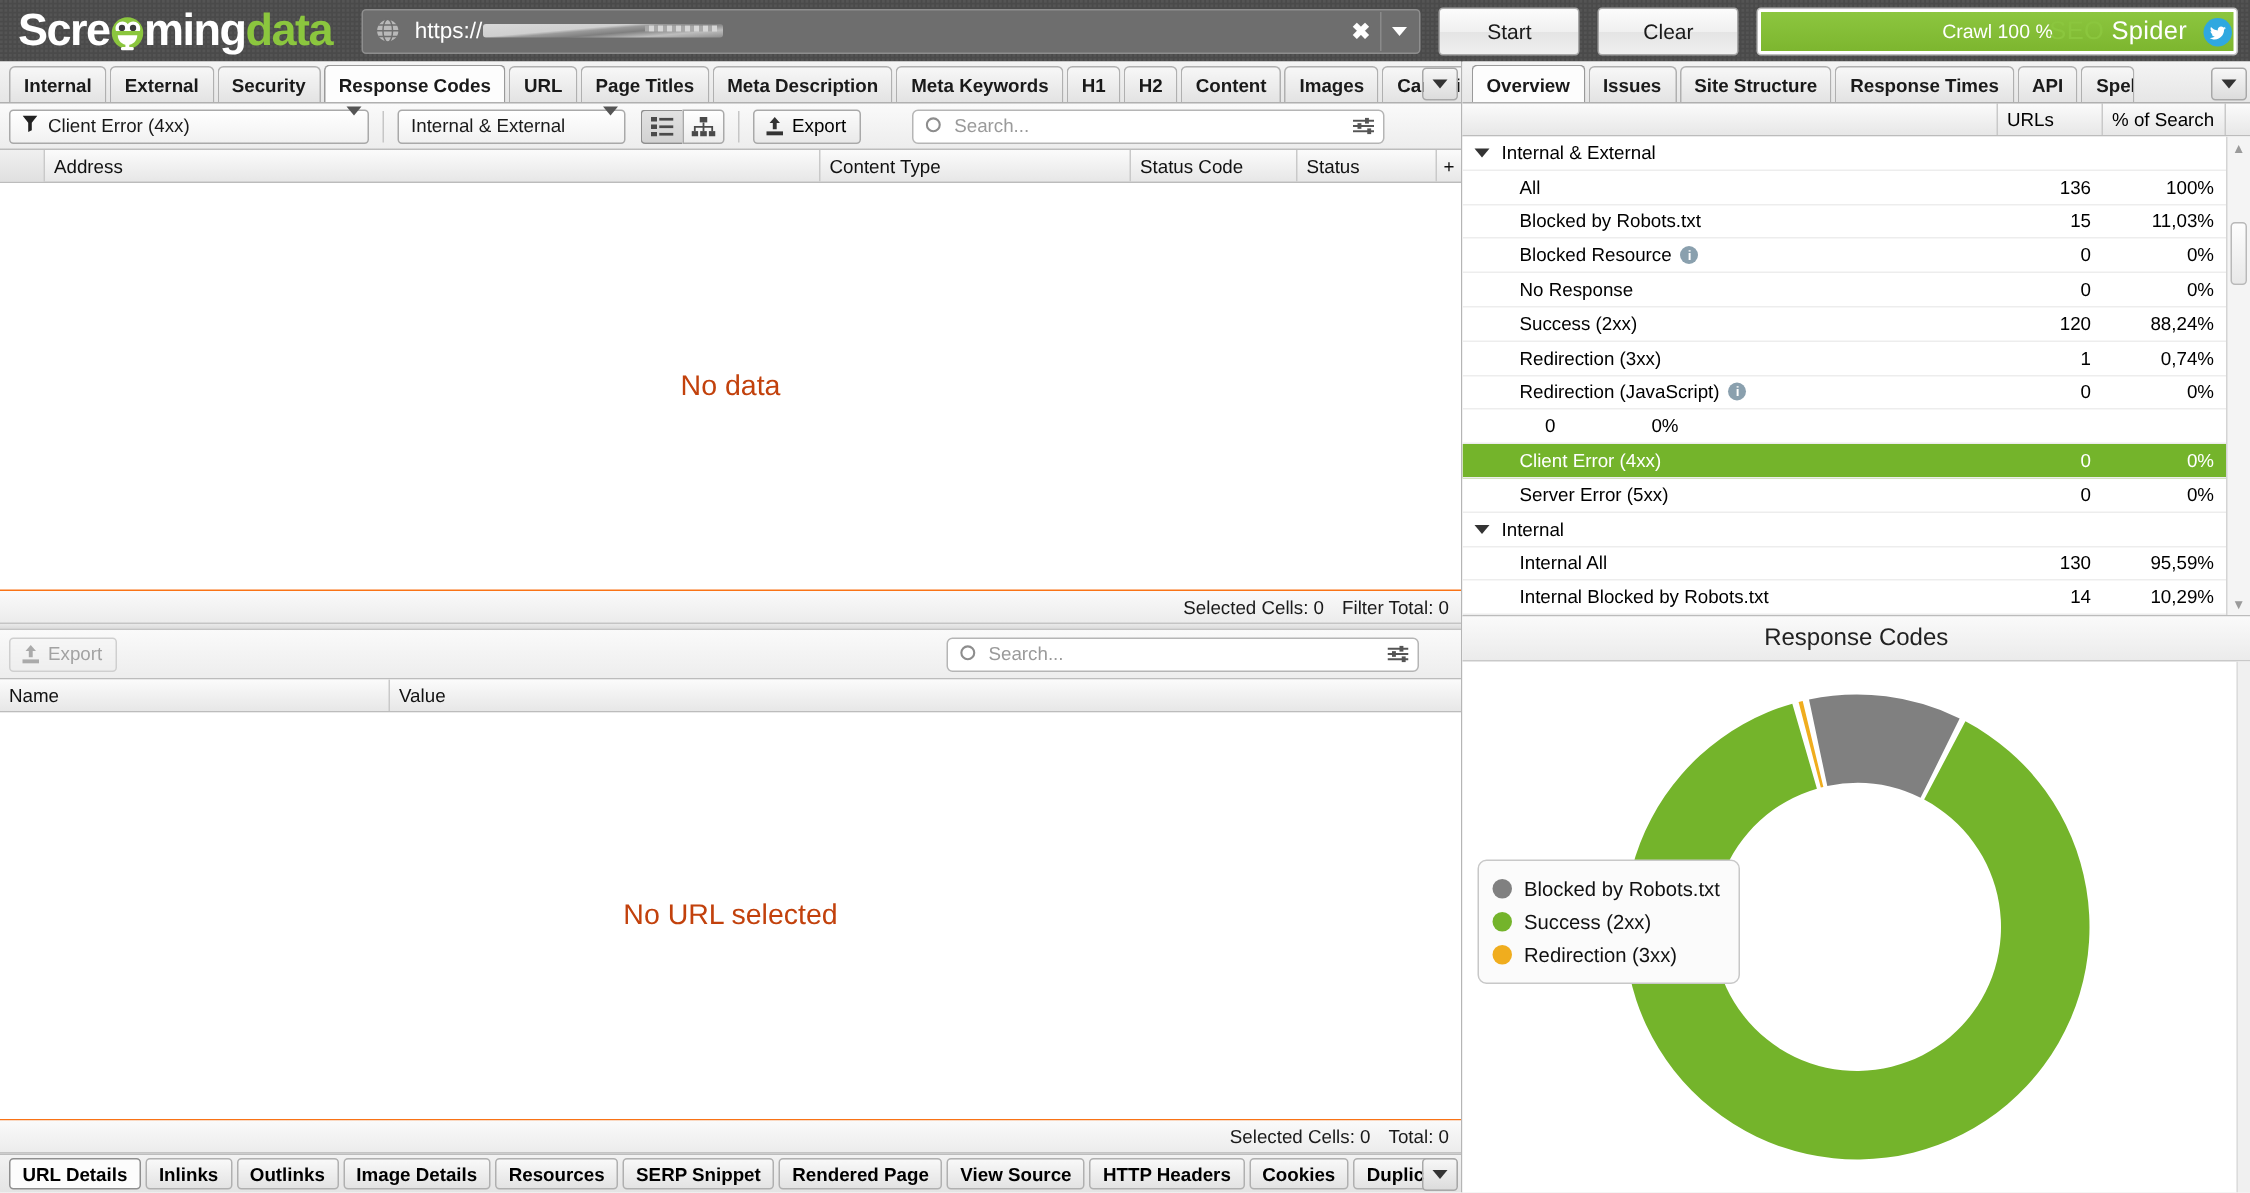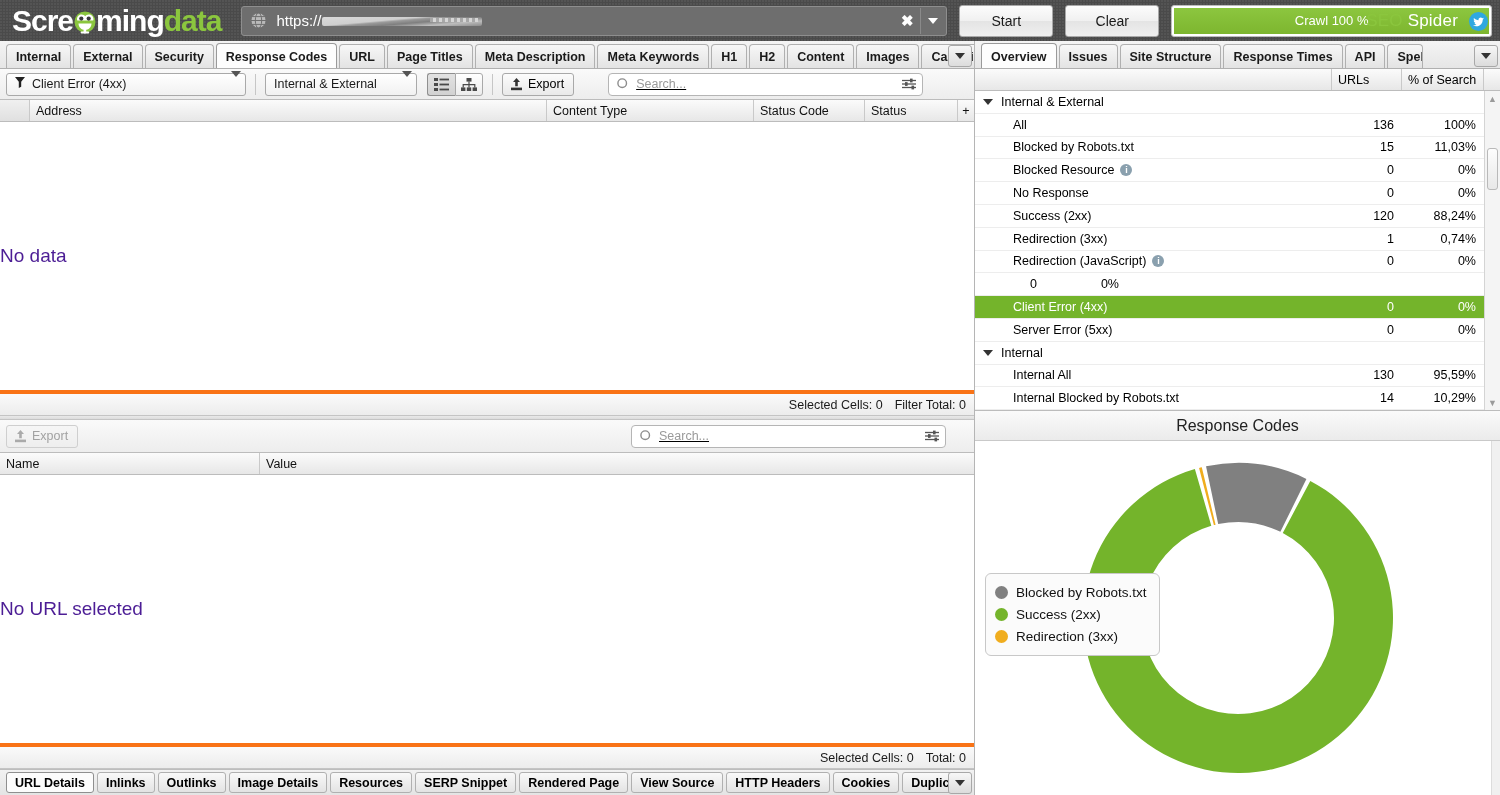--- a/index.html
+++ b/index.html
@@ -169,38 +169,37 @@
     background: linear-gradient(180deg,#fcfcfc 0%, #e9e9e9 100%);
     display: flex; align-items: center; gap: 5px;
     font-size: 12.5px; cursor: pointer;
   }
   .btn-export.disabled { color: #a2a2a2; background: linear-gradient(180deg,#f6f6f6 0%, #eeeeee 100%); border-color: #cfcfcf; }
   .searchbox {
     height: 23px; flex: 0 0 315px;
     border: 1px solid #b5b5b5; border-radius: 4px;
     background: #ffffff; display: flex; align-items: center;
     padding: 0 6px 0 8px;
-    text-decoration: underline;
   }
   .searchbox .ph { flex: 1 1 auto; color: #9a9a9a; font-size: 12.5px; margin-left: 7px; }
 
   
   .table-head {
     height: 22px; flex: 0 0 22px; display: flex;
     background: linear-gradient(180deg,#fbfbfb 0%, #e7e7e7 100%);
     border-bottom: 1px solid #bcbcbc;
     font-size: 12.5px; color: #111;
   }
   .th { display: flex; align-items: center; padding: 0 6px; border-right: 1px solid #c9c9c9; overflow: hidden; white-space: nowrap; cursor: pointer; }
   .th.plus { border-right: none; justify-content: center; }
   .grid-body {
     flex: 1 1 auto; background: #ffffff;
-    display: flex; align-items: center; justify-content: flex-start;
-    color: #4c1d95; font-size: 19px; min-height: 0;
-    border-bottom: 4px solid #f97316;
+    display: flex; align-items: center; justify-content: center;
+    color: #c2410c; font-size: 19px; min-height: 0;
+    border-bottom: 1px solid #f97316;
   }
   .statusbar {
     height: 22px; flex: 0 0 22px;
     background: linear-gradient(180deg,#fafafa 0%, #ececec 100%);
     border-bottom: 1px solid #c4c4c4;
     display: flex; align-items: center; justify-content: flex-end;
     padding-right: 8px; gap: 12px; font-size: 12.5px; color: #1a1a1a;
   }
   .splitter { height: 4px; flex: 0 0 4px; background: linear-gradient(180deg,#e9e9e9,#dcdcdc); border-bottom: 1px solid #c4c4c4; cursor: row-resize; }
 

